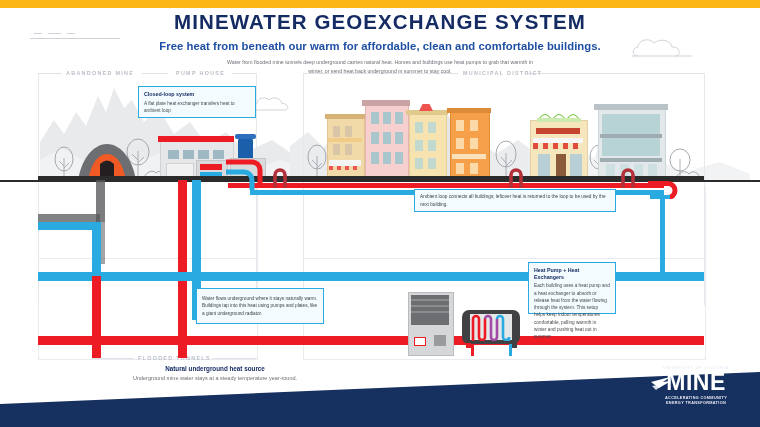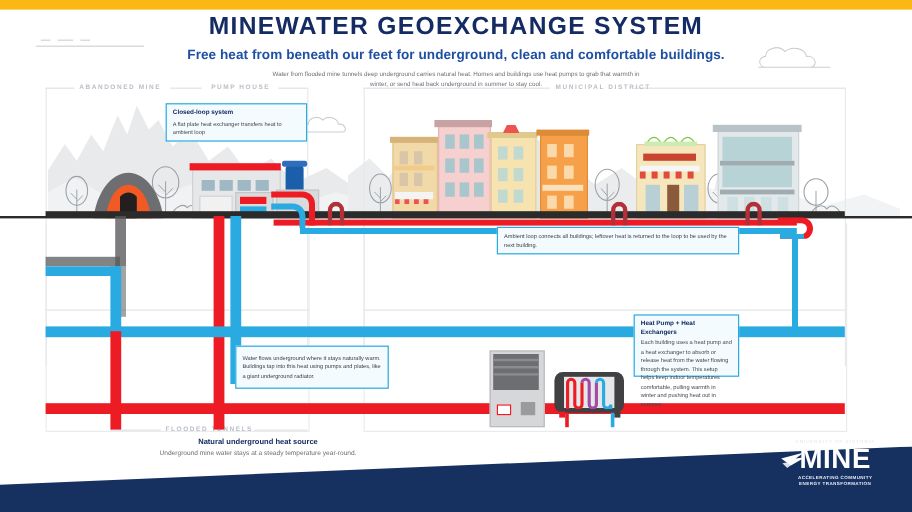--- a/index.html
+++ b/index.html
@@ -77,21 +77,21 @@
 </style>
 </head>
 <body>
 
 <div class="stage">
 
   <div class="topbar"></div>
 
   <div class="hdr">
     <h1>MINEWATER GEOEXCHANGE SYSTEM</h1>
-    <h2>Free heat from beneath our feet for underground, clean and comfortable buildings.</h2>
+    <h2>Free heat from beneath our warm for affordable, clean and comfortable buildings.</h2>
     <p>Water from flooded mine tunnels deep underground carries natural heat. Homes and buildings use heat pumps to grab that warmth in winter, or send heat back underground in summer to stay cool.</p>
   </div>
 
   <div class="deco hr-left"></div>
   <div class="deco hr-left2"></div>
   <div class="deco hr-left3"></div>
   <div class="deco hr-left4"></div>
 
   <svg class="cloud" style="right:60px;top:36px;" width="70" height="22" viewBox="0 0 70 22">
     <path d="M2 20 H62 M8 20 C2 20 1 12 8 11 C8 4 19 1 24 7 C30 2 41 4 42 11 C50 10 52 20 45 20" fill="none" stroke="#c9ced4" stroke-width="0.9"></path>

